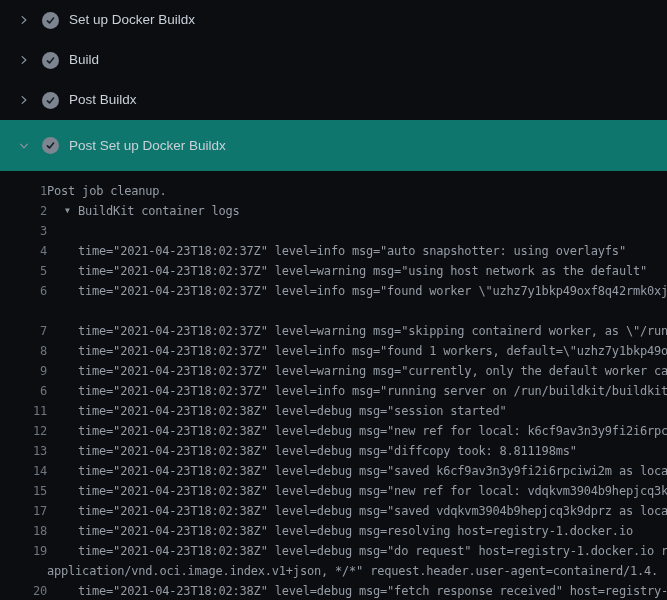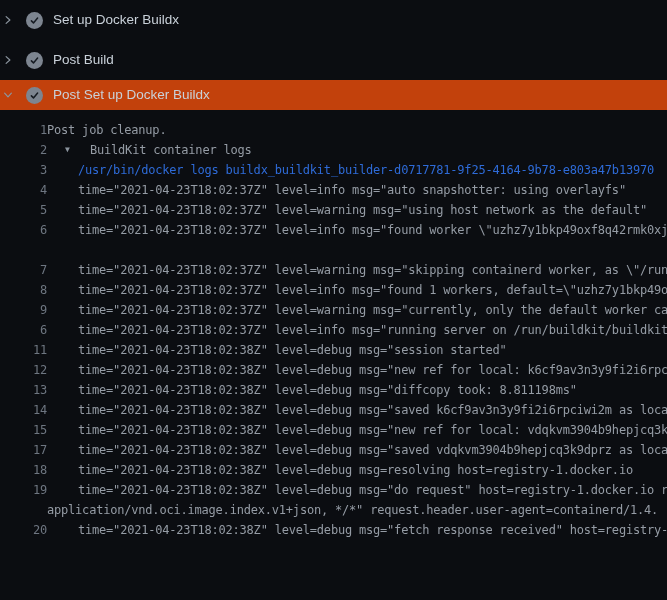--- a/index.html
+++ b/index.html
@@ -8,25 +8,25 @@
     width:667px;height:600px;
     overflow:hidden;
     background:#0b0d11;
     font-family:"Liberation Sans",sans-serif;
     -webkit-font-smoothing:antialiased;
   }
   
   .step{
     height:40px;
     display:flex;align-items:center;
-    padding:0 0;
+    padding:0 16px;
     cursor:pointer;
     box-sizing:border-box;
   }
-  .step.expanded{background:#c2410c;height:30px;}
+  .step.expanded{background:#0f766e;height:51px;}
   .chev{
     width:16px;height:16px;flex:0 0 16px;
     display:flex;align-items:center;justify-content:center;
     color:#8b949e;margin-right:10px;
   }
   .check{
     width:17px;height:17px;flex:0 0 17px;
     border-radius:50%;
     background:#7d8590;
     display:flex;align-items:center;justify-content:center;
@@ -61,54 +61,67 @@
   .kind-detail .txt{margin-left:31px;}
   .kind-command .txt{margin-left:31px;color:#2e6bd8;}
   .kind-group .caret{
     display:inline-block;
     margin-left:18px;
     width:13px;
     color:#8b949e;
     font-size:8px;
     cursor:pointer;
   }
-  .kind-group .txt{margin-left:12px;}
+  .kind-group .txt{margin-left:0;}
 </style>
 </head>
 <body>
 
 <div class="window">
 
   <div class="step">
     <span class="chev">
       <svg width="12" height="12" viewBox="0 0 16 16">
           <path d="M5.5 3.5 L10.5 8 L5.5 12.5" fill="none" stroke="currentColor" stroke-width="1.6" stroke-linecap="round" stroke-linejoin="round"></path>
         </svg>
     </span>
     <span class="check">
       <svg width="11" height="11" viewBox="0 0 16 16">
           <path d="M3.5 8.5 L6.5 11.5 L12.5 4.5" fill="none" stroke="#161b22" stroke-width="2.2" stroke-linecap="round" stroke-linejoin="round"></path>
         </svg>
     </span>
     <span class="step-label">Set up Docker Buildx</span>
   </div>
 
-
   <div class="step">
     <span class="chev">
       <svg width="12" height="12" viewBox="0 0 16 16">
           <path d="M5.5 3.5 L10.5 8 L5.5 12.5" fill="none" stroke="currentColor" stroke-width="1.6" stroke-linecap="round" stroke-linejoin="round"></path>
         </svg>
     </span>
     <span class="check">
       <svg width="11" height="11" viewBox="0 0 16 16">
           <path d="M3.5 8.5 L6.5 11.5 L12.5 4.5" fill="none" stroke="#161b22" stroke-width="2.2" stroke-linecap="round" stroke-linejoin="round"></path>
         </svg>
     </span>
-    <span class="step-label">Post Build</span>
+    <span class="step-label">Build</span>
+  </div>
+
+  <div class="step">
+    <span class="chev">
+      <svg width="12" height="12" viewBox="0 0 16 16">
+          <path d="M5.5 3.5 L10.5 8 L5.5 12.5" fill="none" stroke="currentColor" stroke-width="1.6" stroke-linecap="round" stroke-linejoin="round"></path>
+        </svg>
+    </span>
+    <span class="check">
+      <svg width="11" height="11" viewBox="0 0 16 16">
+          <path d="M3.5 8.5 L6.5 11.5 L12.5 4.5" fill="none" stroke="#161b22" stroke-width="2.2" stroke-linecap="round" stroke-linejoin="round"></path>
+        </svg>
+    </span>
+    <span class="step-label">Post Buildx</span>
   </div>
 
   <div class="step expanded">
     <span class="chev">
       <svg width="12" height="12" viewBox="0 0 16 16">
           <path d="M3.5 5.5 L8 10.5 L12.5 5.5" fill="none" stroke="currentColor" stroke-width="1.6" stroke-linecap="round" stroke-linejoin="round"></path>
         </svg>
     </span>
     <span class="check">
       <svg width="11" height="11" viewBox="0 0 16 16">
@@ -125,21 +138,20 @@
       <span class="txt">Post job cleanup.</span>
     </div>
       <div class="log-row kind-group">
       <span class="num">2</span>
       <span class="caret">▼</span>
       <span class="txt">BuildKit container logs</span>
     </div>
       <div class="log-row kind-command">
       <span class="num">3</span>
       
-      <span class="txt">/usr/bin/docker logs buildx_buildkit_builder-d0717781-9f25-4164-9b78-e803a47b13970</span>
     </div>
       <div class="log-row kind-detail">
       <span class="num">4</span>
       
       <span class="txt">time="2021-04-23T18:02:37Z" level=info msg="auto snapshotter: using overlayfs"</span>
     </div>
       <div class="log-row kind-detail">
       <span class="num">5</span>
       
       <span class="txt">time="2021-04-23T18:02:37Z" level=warning msg="using host network as the default"</span>

